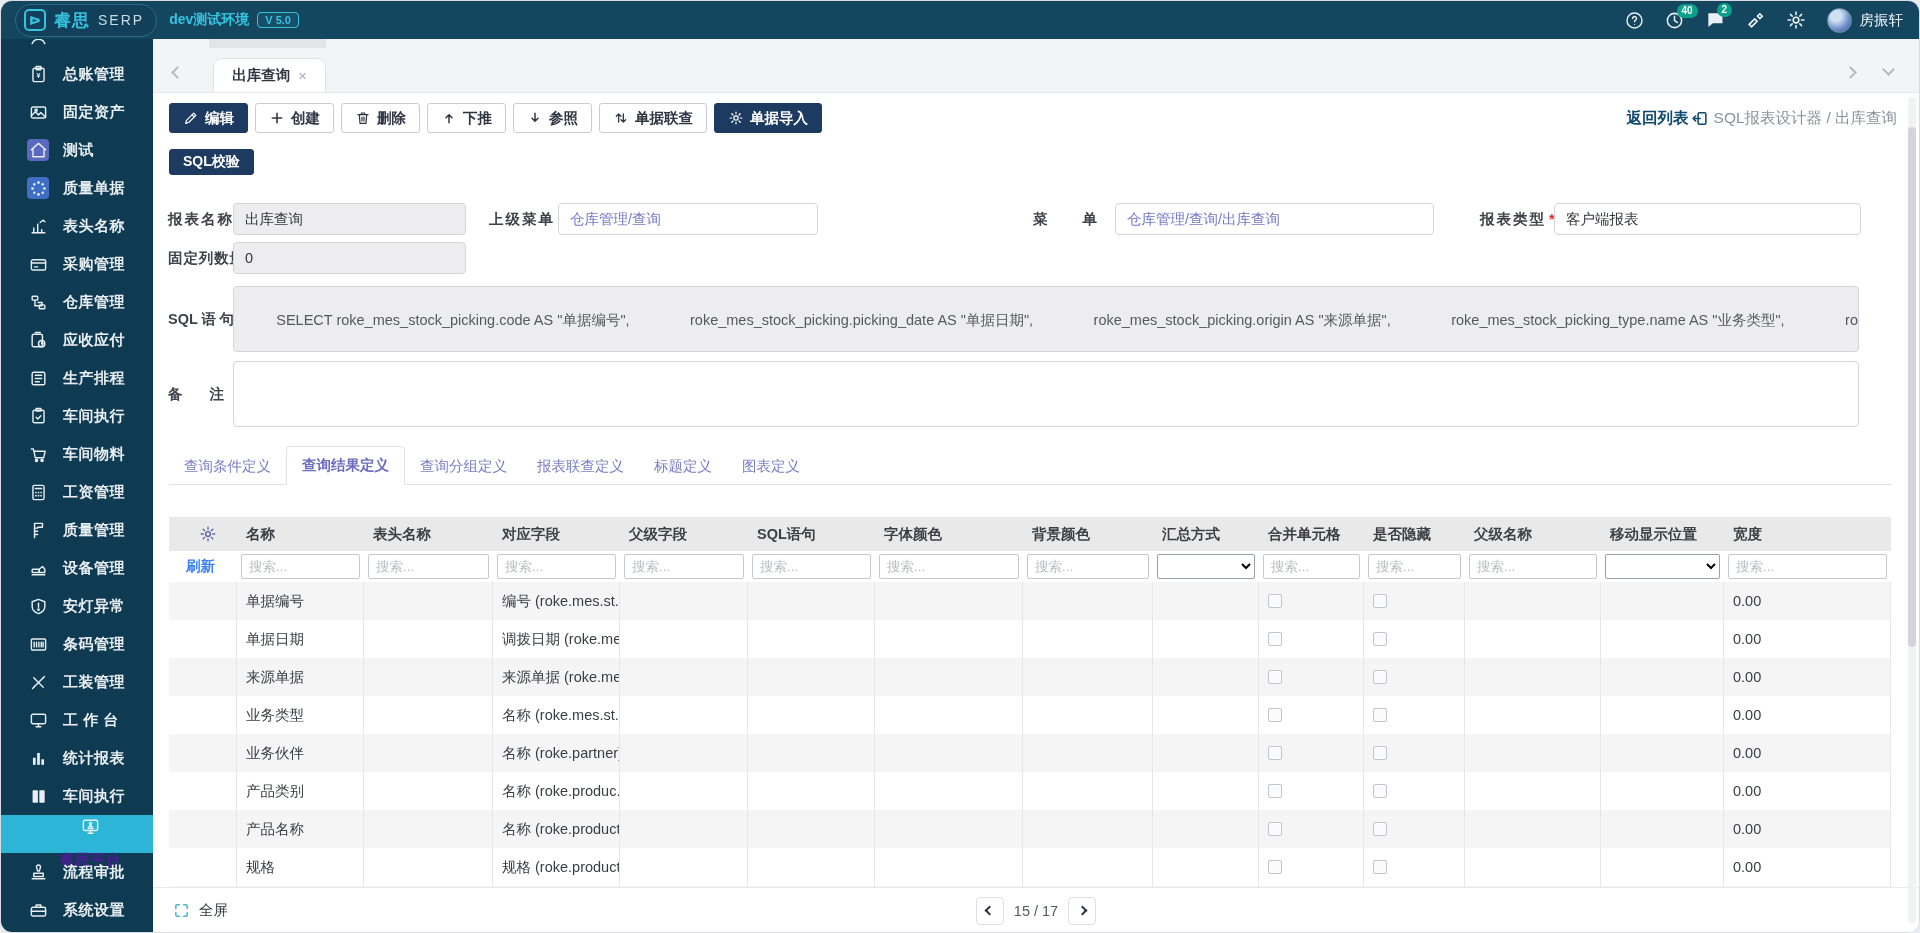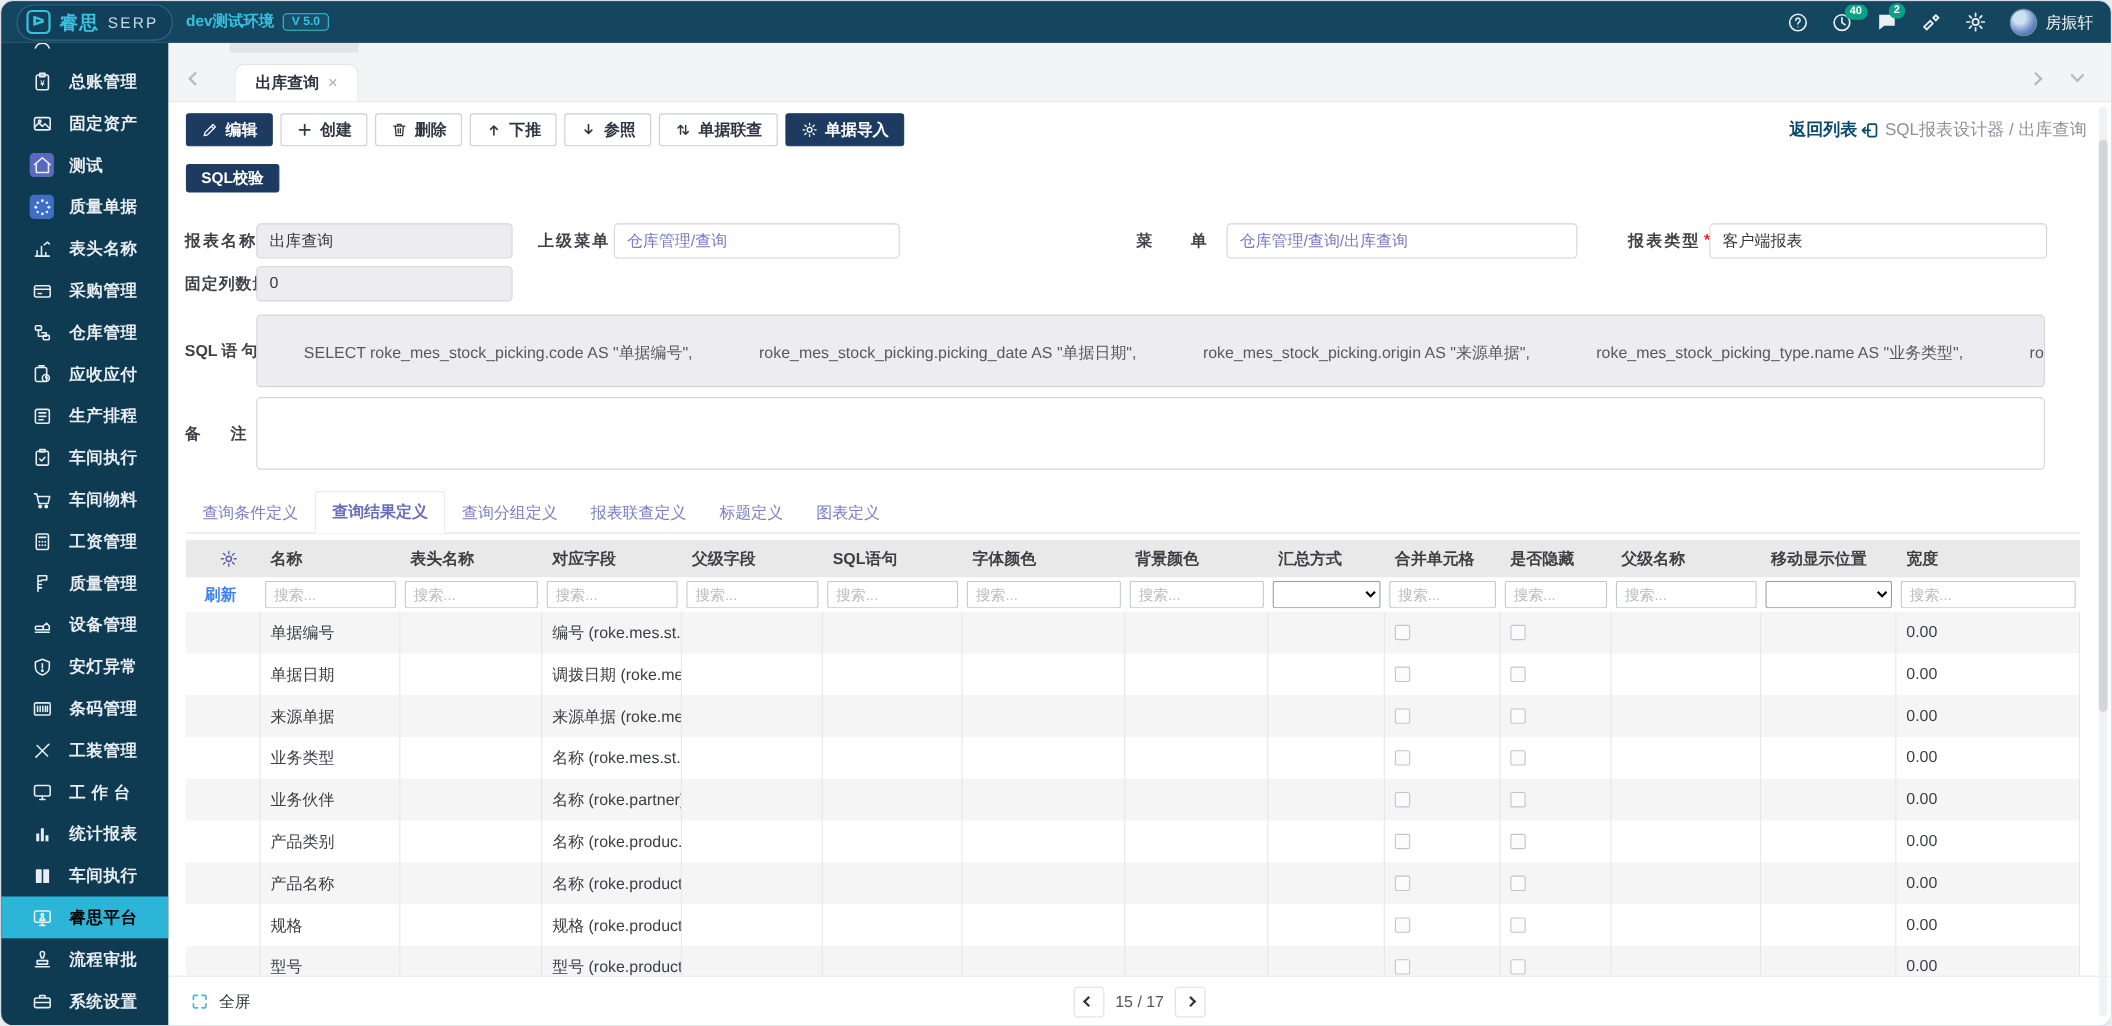--- a/index.html
+++ b/index.html
@@ -21,21 +21,21 @@
   .top-right{position:absolute;right:16px;top:0;height:38px;display:flex;align-items:center;gap:21px;}
   .tool-ic{position:relative;color:#e9f0f4;display:flex;align-items:center;cursor:pointer;}
   .badge{position:absolute;top:-7px;left:12px;background:#0ba188;color:#fff;font-size:10px;line-height:14px;padding:0 5px;border-radius:8px;font-weight:bold;}
   .avatar{width:25px;height:25px;border-radius:50%;background:radial-gradient(circle at 35% 30%,#cfe0f2 0 25%,#6f8fc9 60%,#31528f);border:1px solid #6f90a5;}
   .uname{color:#f2f6f9;font-size:14.5px;margin-left:-13px;}
 
   
   .sidebar{position:absolute;left:0;top:38px;bottom:0;width:152px;background:#0e3a52;overflow:hidden;z-index:20;}
   .side-list{margin-top:-22px;}
   .side-item{height:38px;display:flex;align-items:center;gap:14px;padding-left:26px;color:#e8eef2;cursor:pointer;}
-  .side-item.active{background:#2cb5d6;color:#000000;}
+  .side-item.active{background:#2cb5d6;color:#4c1d95;flex-direction:column;}
   .side-ico{width:22px;height:22px;display:flex;align-items:center;justify-content:center;color:#e8eef2;flex:0 0 auto;border-radius:4px;}
   .side-label{font-size:15px;font-weight:600;letter-spacing:.5px;white-space:nowrap;}
 
   
   .main{position:absolute;left:152px;top:38px;right:0;bottom:0;background:#fff;}
 
   .tabstrip{position:absolute;left:0;top:0;right:0;height:54px;background:#f3f4f6;border-bottom:1px solid #e6e8eb;}
   .chev{display:inline-block;width:9px;height:9px;border-left:2px solid #b4bac2;border-bottom:2px solid #b4bac2;}
   .chev.left{transform:rotate(45deg);}
   .chev.right{transform:rotate(225deg);}
@@ -68,21 +68,21 @@
   .bigbox.gray{background:#ededef;}
   .sql-text{white-space:pre;overflow:hidden;color:#55595f;padding:24px 10px 0 10px;}
 
   
   .dtabs{position:absolute;left:16px;top:406px;width:1722px;display:flex;align-items:flex-end;border-bottom:1px solid #e0e2e6;height:40px;}
   .dtab{padding:9px 15px;font-size:14.5px;color:#7b7ec5;cursor:pointer;margin-bottom:-1px;}
   .dtab.active{background:#fff;border:1px solid #e0e2e6;border-bottom:1px solid #fff;border-radius:4px 4px 0 0;font-weight:bold;color:#6a6dbd;}
 
   
   .grid{position:absolute;left:16px;top:452px;width:1722px;height:398px;overflow:hidden;font-size:14.5px;}
-  .g-head{display:flex;background:#e9e9ea;height:34px;align-items:center;font-weight:bold;color:#3c3f44;}
+  .g-head{display:flex;background:#e9e9ea;height:34px;align-items:center;font-weight:bold;color:#3c3f44;margin-top:26px;}
   .g-head .gc{padding-left:9px;}
   .g-filter{display:flex;height:31px;align-items:center;background:#fff;}
   .g-filter .gc{padding:0 4px 0 4px;}
   .gc{flex:0 0 auto;overflow:hidden;white-space:nowrap;}
   .g-row{display:flex;height:38px;align-items:center;color:#3a3d42;}
   .g-row.odd{background:#f5f5f6;}
   .g-row .gc{padding-left:9px;border-right:1px solid #e7e7e9;height:100%;display:flex;align-items:center;}
   .g-row .gc:first-child{border-right:1px solid #e7e7e9;}
   .f-input{width:100%;height:25px;border:1px solid #c7cacd;border-radius:2px;padding:0 7px;font-size:13.5px;outline:none;font-family:inherit;}
   .f-input::placeholder{color:#b9bcc0;}

